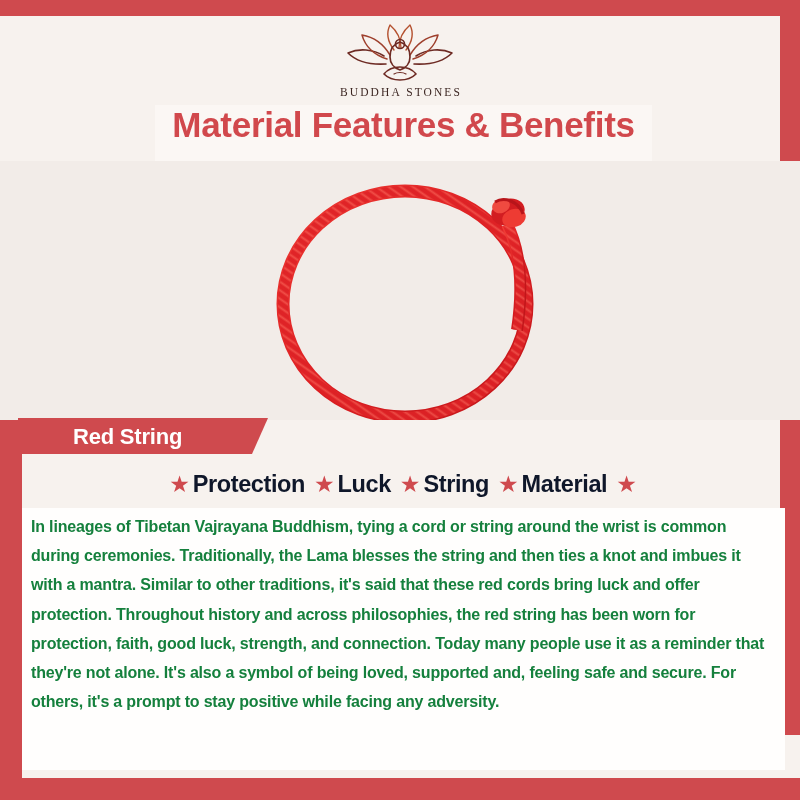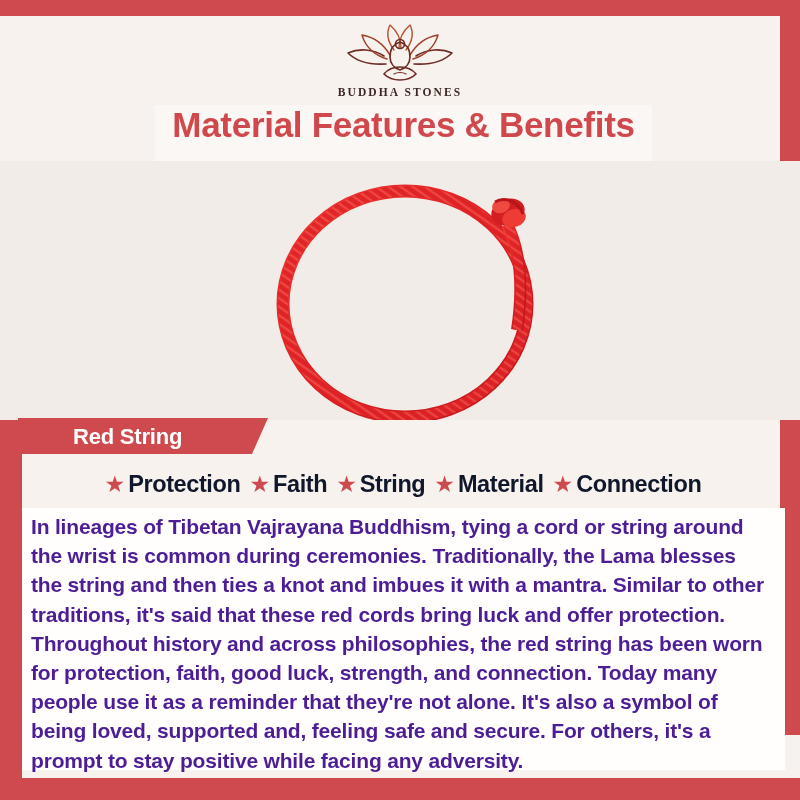--- a/index.html
+++ b/index.html
@@ -67,21 +67,20 @@
     height: 88px;
     display: flex;
     align-items: center;
     justify-content: center;
   }
   .logo {
     display: flex;
     flex-direction: column;
     align-items: flex-end;
     gap: 2px;
-    font-weight: bold;
   }
   .logo-mark {
     width: 124px;
     height: 62px;
     display: block;
   }
   .logo-word {
     font-family: "Liberation Serif", serif;
     font-size: 11.5px;
     letter-spacing: 2.1px;
@@ -194,24 +193,24 @@
     top: 508px;
     width: 763px;
     height: 262px;
     background: #fffefd;
     padding: 4px 0 0 0;
     box-sizing: border-box;
   }
   .copy-text {
     margin: 0;
     padding: 0 14px 0 9px;
-    font-size: 21px;
+    font-size: 16px;
     line-height: 29.2px;
     font-weight: bold;
-    color: #4c1d95;
+    color: #15803d;
     letter-spacing: -0.18px;
     text-align: left;
   }
 </style>
 </head>
 <body>
 
 <div id="page">
 
   <div class="bar-top"></div>
@@ -291,33 +290,32 @@
     <span class="tag-label">Red String</span>
   </div>
 
   <div class="features">
     <span class="feature">
       <span class="star">★</span>
       <span class="flabel">Protection</span>
     </span>
     <span class="feature">
       <span class="star">★</span>
-      <span class="flabel">Faith</span>
+      <span class="flabel">Luck</span>
     </span>
     <span class="feature">
       <span class="star">★</span>
       <span class="flabel">String</span>
     </span>
     <span class="feature">
       <span class="star">★</span>
       <span class="flabel">Material</span>
     </span>
     <span class="feature">
       <span class="star">★</span>
-      <span class="flabel">Connection</span>
     </span>
   </div>
 
   <div class="copy-panel">
     <p class="copy-text">In lineages of Tibetan Vajrayana Buddhism, tying a cord or string around the wrist is common during ceremonies. Traditionally, the Lama blesses the string and then ties a knot and imbues it with a mantra. Similar to other traditions, it's said that these red cords bring luck and offer protection. Throughout history and across philosophies, the red string has been worn for protection, faith, good luck, strength, and connection. Today many people use it as a reminder that they're not alone. It's also a symbol of being loved, supported and, feeling safe and secure. For others, it's a prompt to stay positive while facing any adversity.</p>
   </div>
 
 </div>
 
 </body></html>

